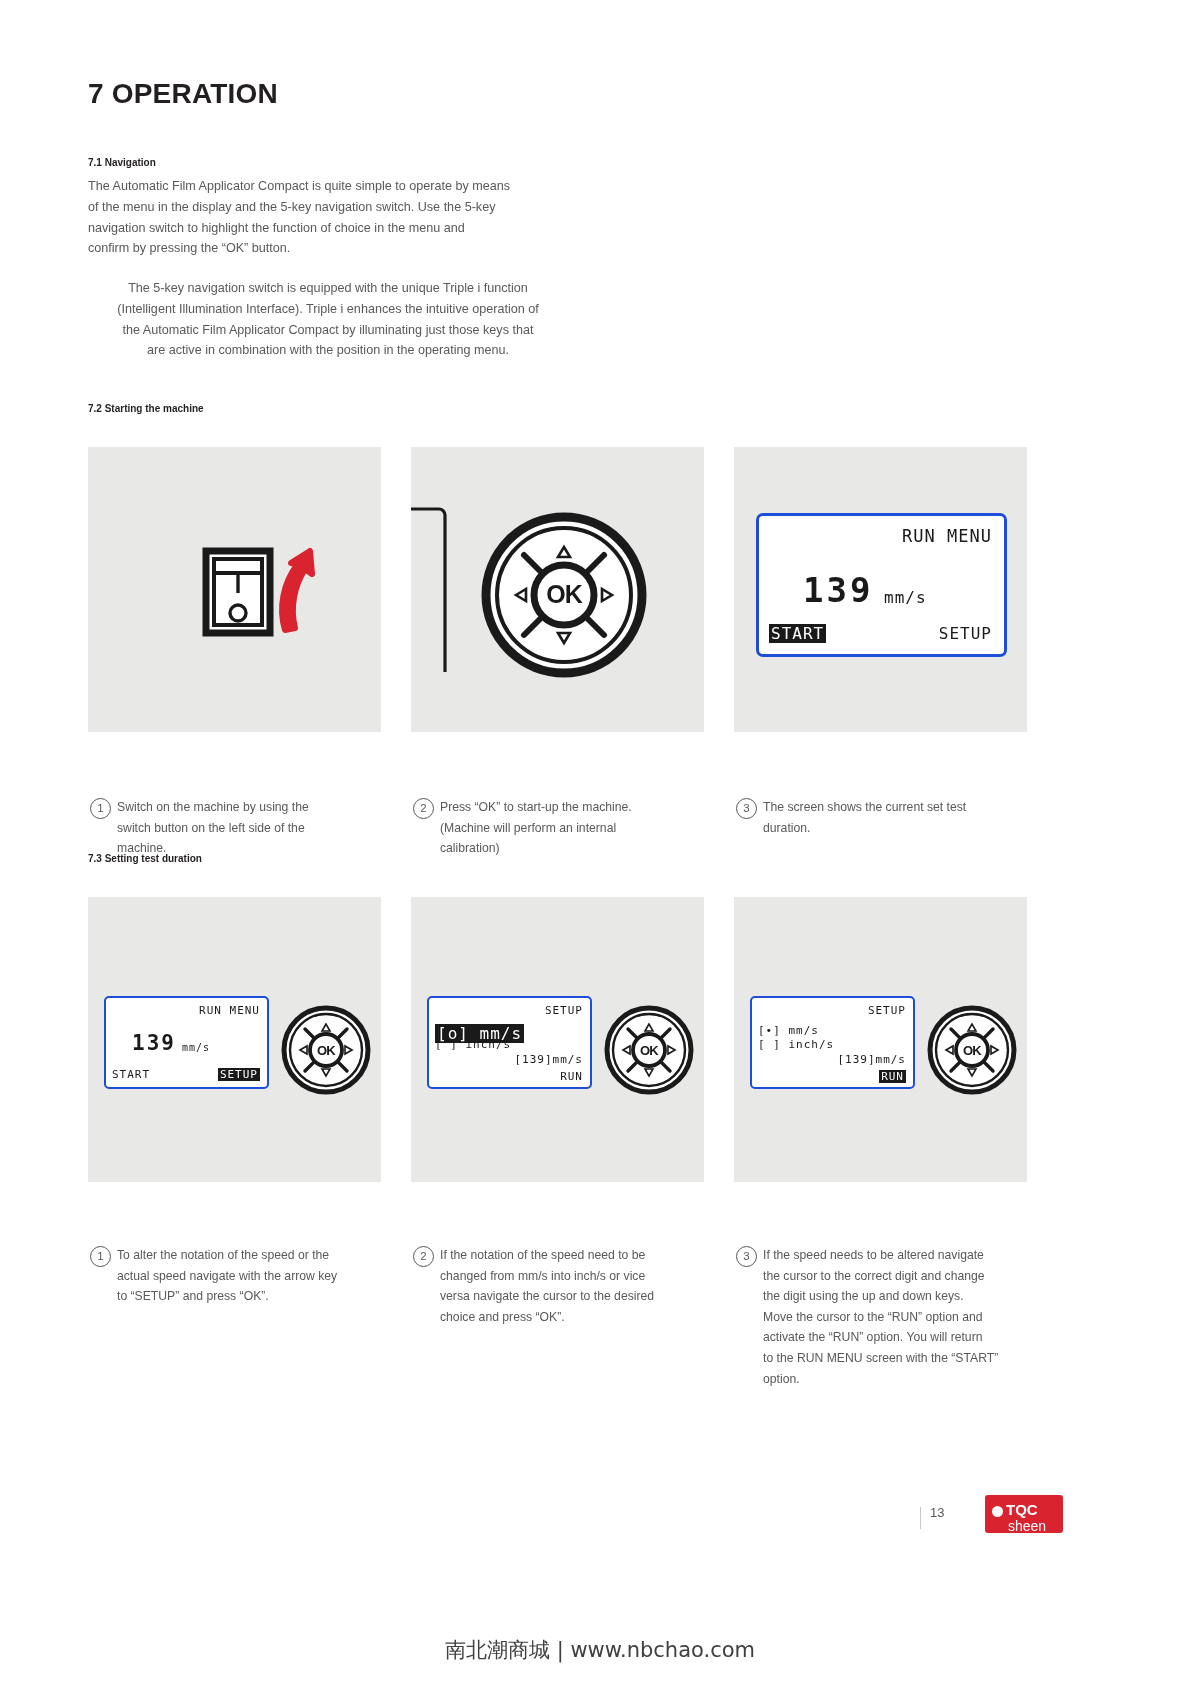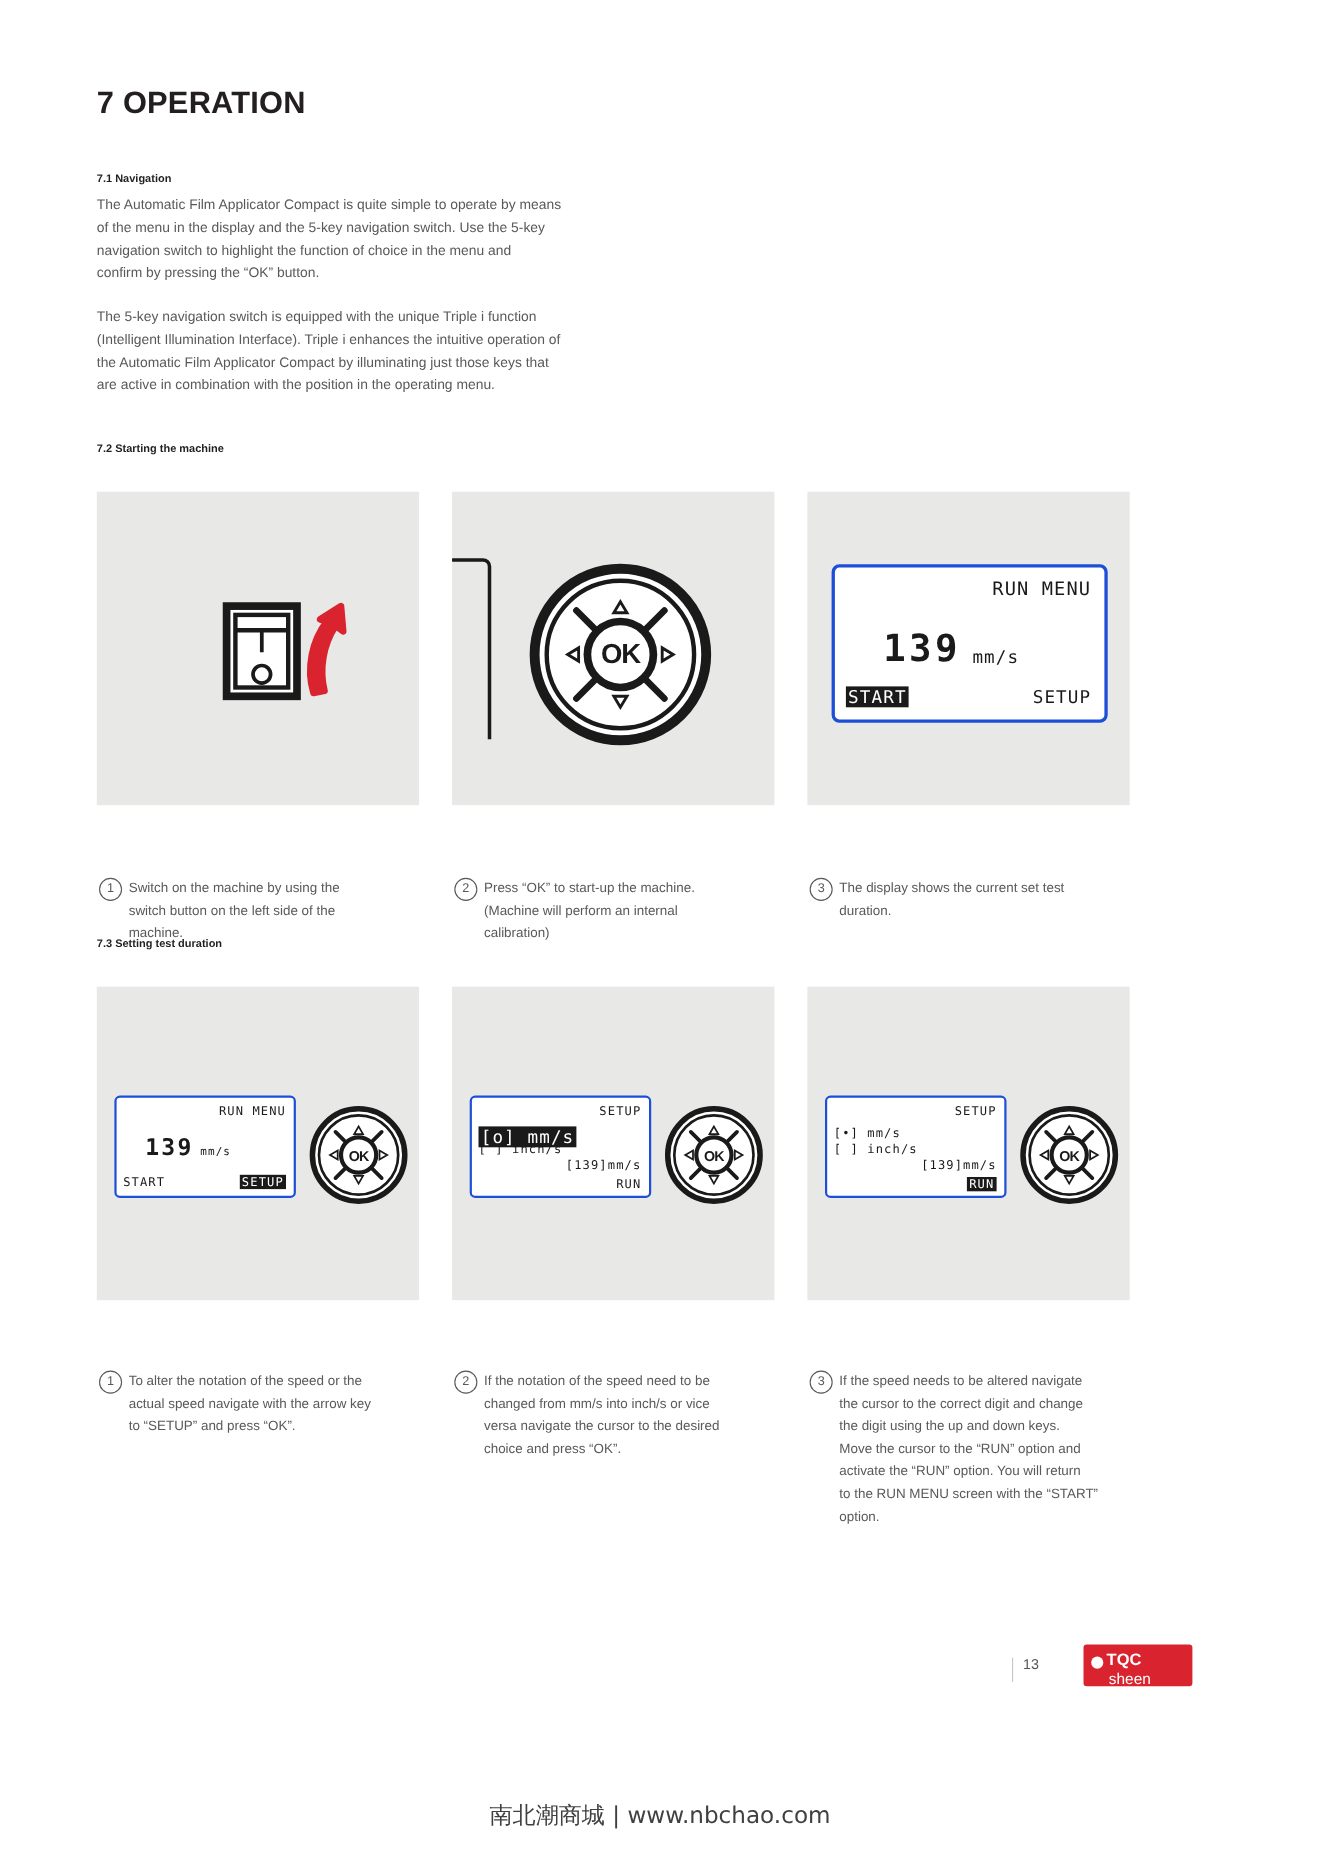--- a/index.html
+++ b/index.html
@@ -58,21 +58,21 @@
   .navkey{position:absolute;}
 
   
   .footer-rule{
     position:absolute;left:920px;top:1507px;width:1px;height:22px;background:#c7c7c7;
   }
   .page-no{
     position:absolute;font-size:13px;color:#58595b;
   }
   .logo{
-    position:absolute;background:#d9232e;border-radius:3px;padding-left:21px;
+    position:absolute;background:#d9232e;border-radius:3px;
   }
   .logo-t1{
     position:absolute;color:#fff;font-weight:bold;font-size:15px;
     font-family:"Liberation Sans", sans-serif;
   }
   .logo-t2{
     position:absolute;color:#fff;font-size:14px;
     font-family:"Liberation Sans", sans-serif;
   }
   .logo-dot{position:absolute;background:#fff;border-radius:50%;}
@@ -87,21 +87,21 @@
 
 <div class="page">
 
   <div class="doc-title">7 OPERATION</div>
 
   <div class="sec-head" style="left:88px;top:157px;">7.1 Navigation</div>
   <div class="body-text" style="left:88px;top:176px;width:470px;">The Automatic Film Applicator Compact is quite simple to operate by means
 of the menu in the display and the 5-key navigation switch. Use the 5-key
 navigation switch to highlight the function of choice in the menu and
 confirm by pressing the “OK” button.</div>
-  <div class="body-text" style="left:88px;top:278px;width:480px;">The 5-key navigation switch is equipped with  the unique Triple i function
+  <div class="body-text" style="left:88px;top:278px;width:480px;text-align:center;">The 5-key navigation switch is equipped with  the unique Triple i function
 (Intelligent Illumination Interface). Triple i enhances the intuitive operation of
 the Automatic Film Applicator Compact by illuminating just those keys that
 are active in combination with the position in the operating menu.</div>
 
   <div class="sec-head" style="left:88px;top:403px;">7.2 Starting the machine</div>
 
   <div class="fig" style="left:88px;top:447px;width:293px;height:285px;">
     <svg width="293" height="285" viewBox="0 0 293 285">
 
       <rect x="118" y="104" width="64" height="82" fill="#ffffff" stroke="#1a1a1a" stroke-width="7"></rect>
@@ -157,21 +157,21 @@
   <div class="cap" style="left:117px;top:797px;width:250px;">Switch on the machine by using the
 switch button on the left side of the
 machine.</div>
 
   <div class="cap-num" style="left:413px;top:798px;">2</div>
   <div class="cap" style="left:440px;top:797px;width:255px;">Press “OK” to start-up the machine.
 (Machine will perform an internal
 calibration)</div>
 
   <div class="cap-num" style="left:736px;top:798px;">3</div>
-  <div class="cap" style="left:763px;top:797px;width:265px;">The display shows the current set test
+  <div class="cap" style="left:763px;top:797px;width:265px;">The screen shows the current set test
 duration.</div>
 
   <div class="sec-head" style="left:88px;top:853px;">7.3 Setting test duration</div>
 
   <div class="fig" style="left:88px;top:897px;width:293px;height:285px;">
     <div class="lcd lcd-small" style="left:16px;top:99px;width:165px;height:93px;">
       <div class="lcd-txt" style="right:7px;top:6px;font-size:11px;">RUN MENU</div>
       <div class="lcd-txt" style="left:26px;top:33px;font-size:21px;font-weight:bold;letter-spacing:2px;">139</div>
       <div class="lcd-txt" style="left:76px;top:44px;font-size:10px;">mm/s</div>
       <div class="lcd-txt" style="left:6px;top:70px;font-size:11px;">START</div>

